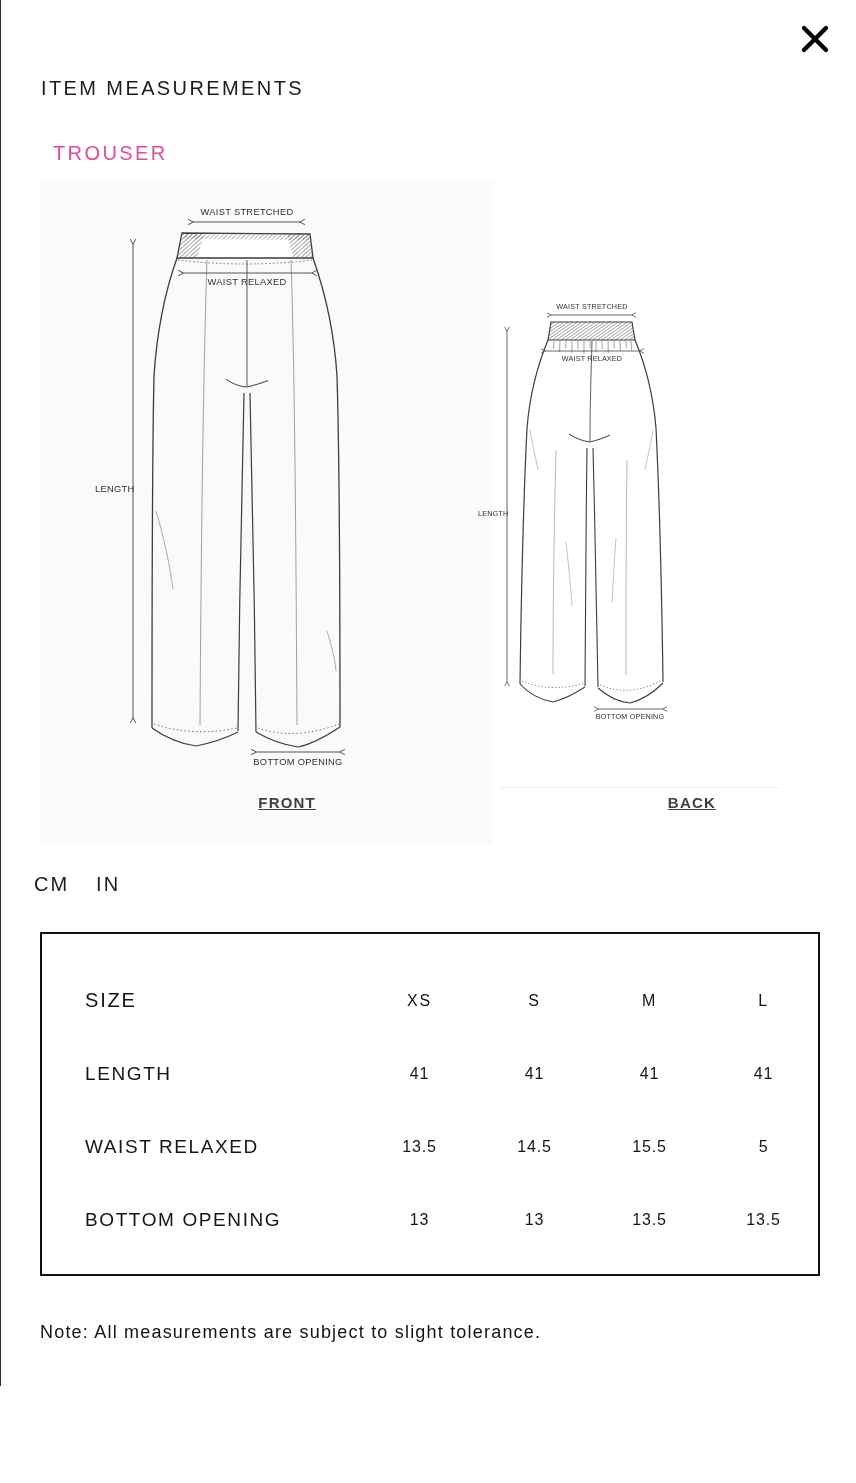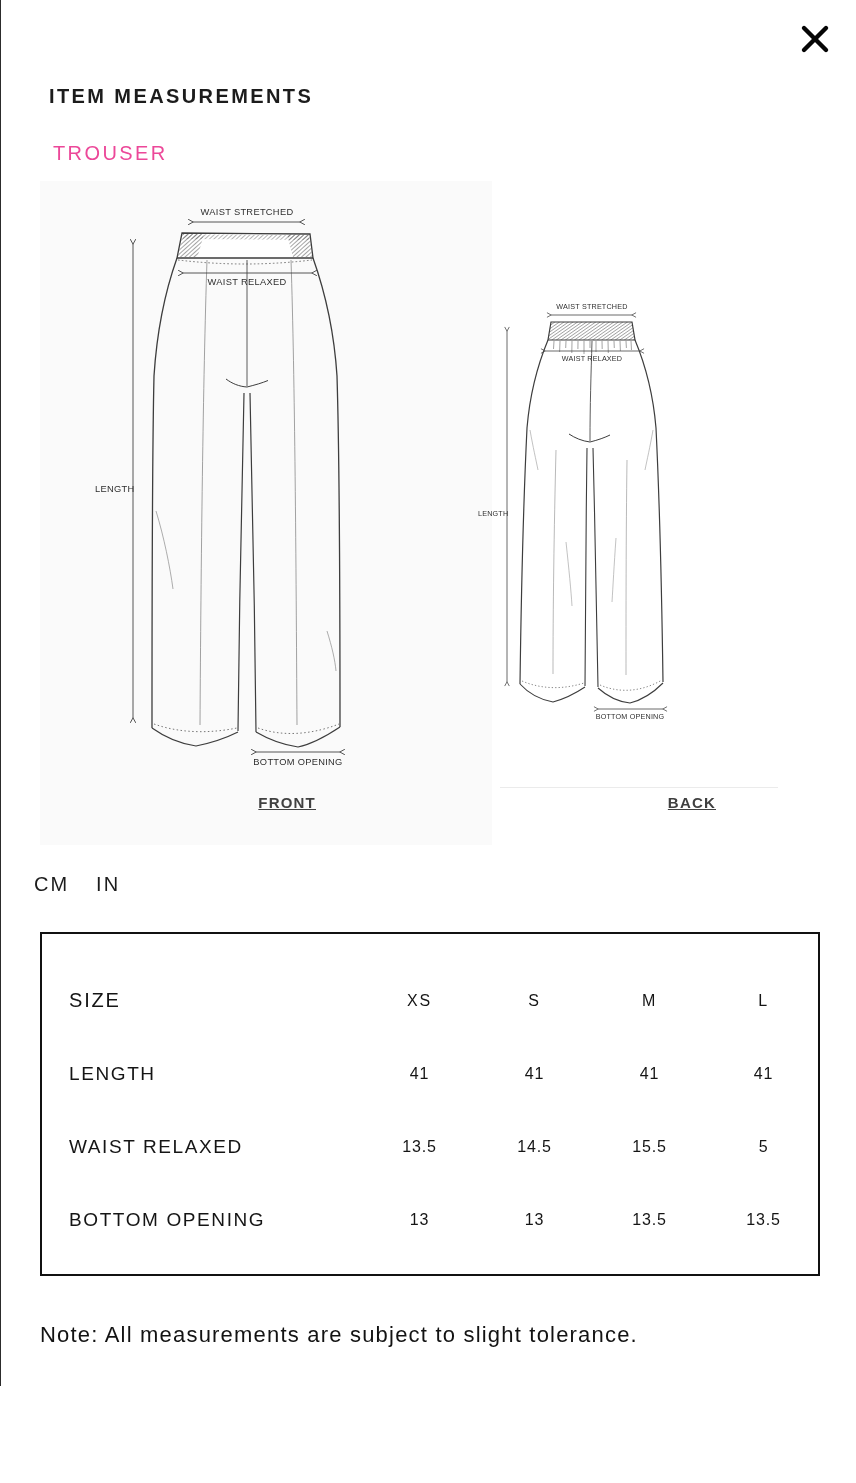--- a/index.html
+++ b/index.html
@@ -12,22 +12,22 @@
   }
   .left-edge{
     position:absolute;left:0;top:0;width:1px;height:1386px;background:#2c2c2c;
   }
   .close-btn{
     position:absolute;left:798px;top:22px;width:34px;height:34px;
     background:none;border:none;padding:0;cursor:pointer;
   }
   .page-title{
     position:absolute;left:41px;top:77px;
-    font-size:20px;letter-spacing:2.4px;font-weight:700;color:#1c1c1c;
-    margin:8px;white-space:nowrap;
+    font-size:20px;letter-spacing:2.4px;font-weight:400;color:#1c1c1c;
+    margin:0;white-space:nowrap;
   }
   .page-subtitle{
     position:absolute;left:41px;top:130px;
     font-size:20px;letter-spacing:2.4px;font-weight:500;color:#ec4899;
     margin:12px;white-space:nowrap;
   }
   .front-wrap{
     position:absolute;left:40px;top:181px;width:452px;height:664px;
     background:#fafafa;
   }
@@ -57,27 +57,27 @@
     display:grid;
     grid-template-columns:320px 115px 115px 115px 113px;
     grid-template-rows:repeat(4,73px);
     padding:30px 0 0 0;
   }
   .size-table .cell{
     display:flex;align-items:center;justify-content:center;
     font-size:16px;letter-spacing:0.8px;color:#151515;white-space:nowrap;
   }
   .size-table .cell.rowlabel{
-    justify-content:flex-start;padding-left:27px;letter-spacing:1.6px;
+    justify-content:flex-start;padding-left:43px;letter-spacing:1.6px;
     font-size:19px;
   }
   .size-table .cell.colhead{letter-spacing:1.8px;}
   .note-text{
     position:absolute;left:40px;top:1322px;width:800px;
-    font-size:22px;letter-spacing:1.2px;color:#131313;white-space:nowrap;
+    font-size:18px;letter-spacing:1.2px;color:#131313;white-space:nowrap;
   }
   .dr-label{
     font-family:"Liberation Sans", sans-serif;
     fill:#2e2e2e;
   }
 </style>
 </head>
 <body>
 
 <div class="left-edge"></div>

